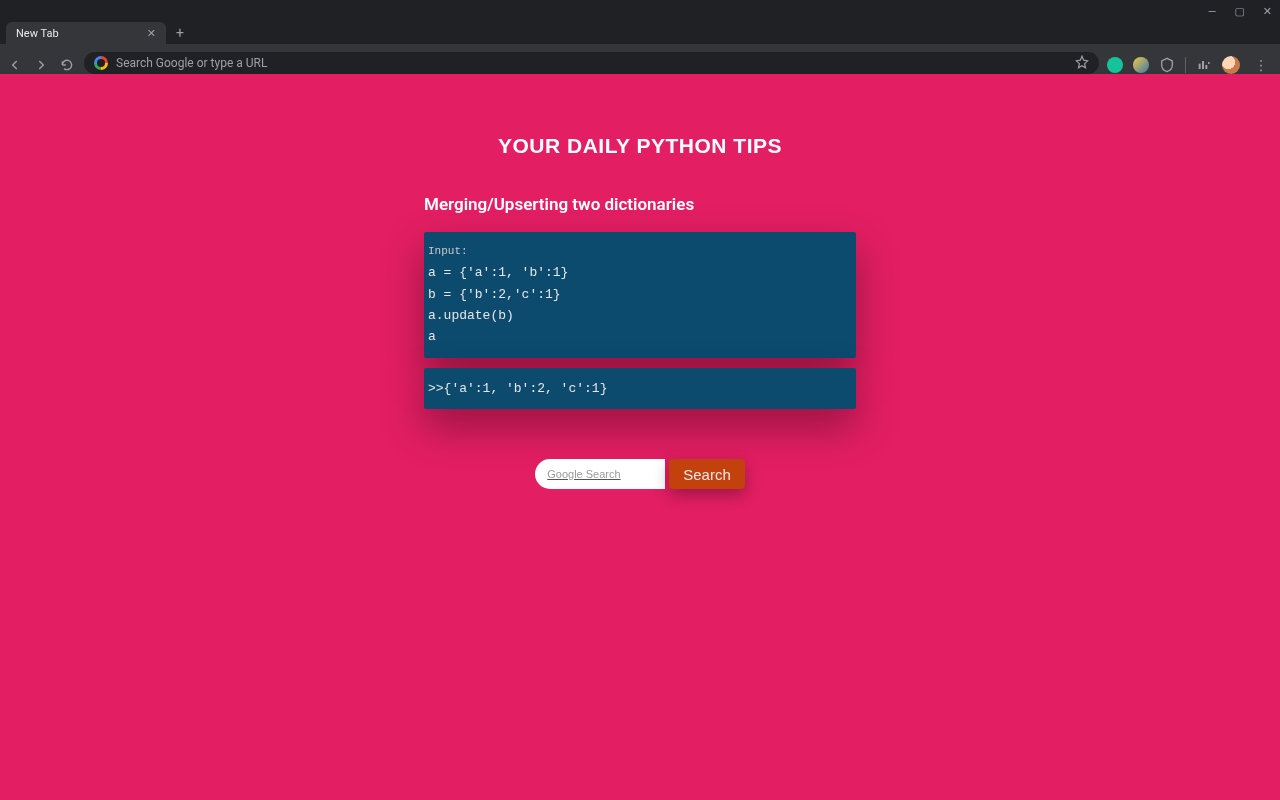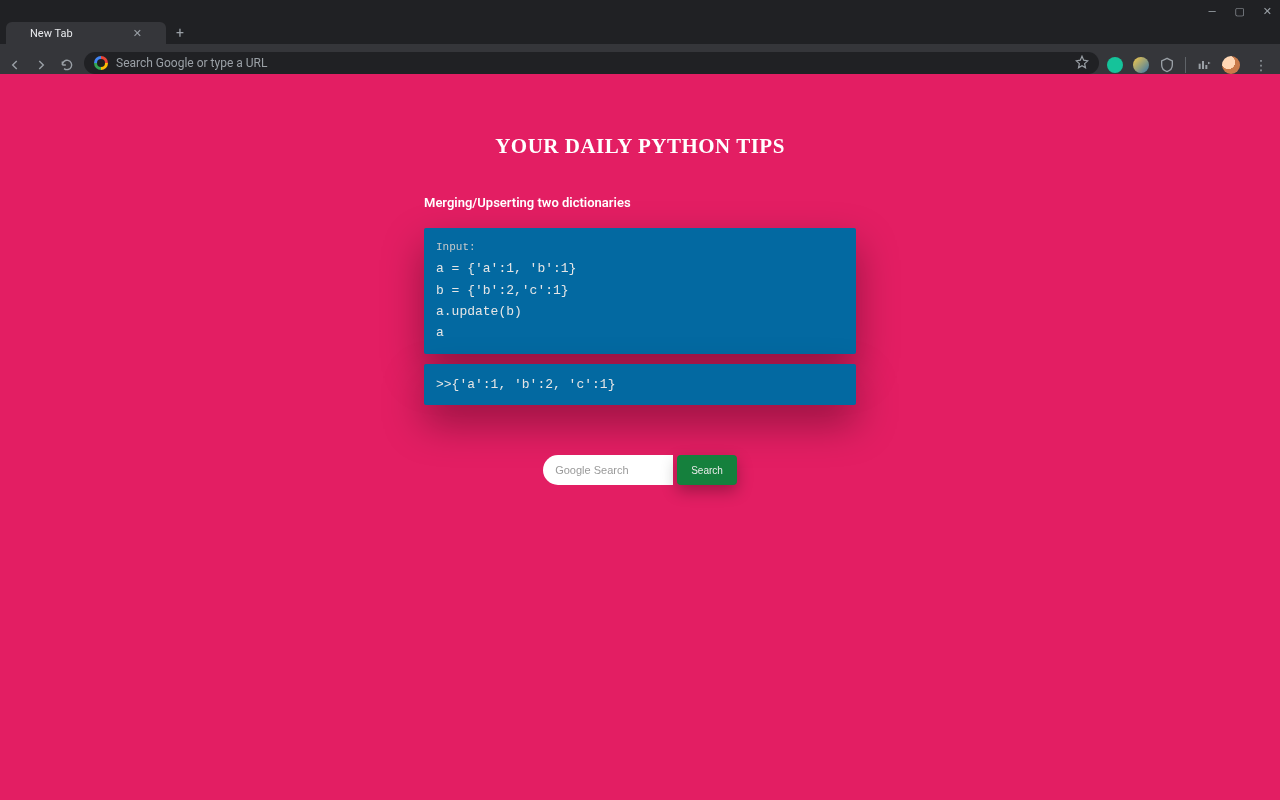--- a/index.html
+++ b/index.html
@@ -32,21 +32,21 @@
     height: 22px;
     background: #202124;
     display: flex;
     align-items: flex-end;
     padding-left: 6px;
   }
   .tab {
     background: #35363a;
     color: #e8eaed;
     font-size: 11px;
-    padding: 4px 24px;
+    padding: 4px 10px;
     border-radius: 6px 6px 0 0;
     width: 160px;
     height: 22px;
     display: flex;
     align-items: center;
     justify-content: space-between;
     position: relative;
     margin-top: -22px;
   }
   .tab .tab-close {
@@ -159,36 +159,36 @@
     display: flex;
     flex-direction: column;
     align-items: center;
     padding-top: 60px;
   }
   .page-title {
     color: #fff;
     font-size: 21px;
     font-weight: 600;
     letter-spacing: 0.5px;
-    font-family: Liberation Serif, serif;
+    font-family: Liberation Sans, sans-serif;
   }
   .tip {
     width: 432px;
     margin-top: 36px;
   }
   .tip-heading {
     color: #fff;
-    font-size: 13px;
+    font-size: 17px;
     font-weight: 600;
     margin-bottom: 18px;
   }
   .code-card {
-    background: #0369a1;
+    background: #0c4a6e;
     border-radius: 2px;
-    padding: 10px 12px;
+    padding: 10px 4px;
     color: #e6e6e6;
     font-family: Consolas, "Courier New", monospace;
     font-size: 13px;
     line-height: 1.65;
     box-shadow: 0 18px 40px rgba(0,0,0,0.35);
     margin-bottom: 10px;
     white-space: pre;
   }
   .code-card .label {
     font-size: 11px;
@@ -205,30 +205,31 @@
   }
   .search-input {
     width: 130px;
     height: 30px;
     border-radius: 15px 0 0 15px;
     border: none;
     padding: 0 12px;
     font-size: 11px;
     color:#555;
     outline: none;
+    text-decoration: underline;
   }
   .search-input::placeholder { color:#9a9a9a; }
   .search-button {
     height: 30px;
     padding: 0 14px;
     border-radius: 4px;
-    background: #15803d;
+    background: #c2410c;
     color: #eaeaea;
     border: none;
-    font-size: 10px;
+    font-size: 15px;
     cursor: pointer;
     box-shadow: 0 6px 16px rgba(0,0,0,0.3);
   }
 </style>
 </head>
 <body>
 
 <div class="titlebar">
   <div class="win-controls">
     <span>—</span>

